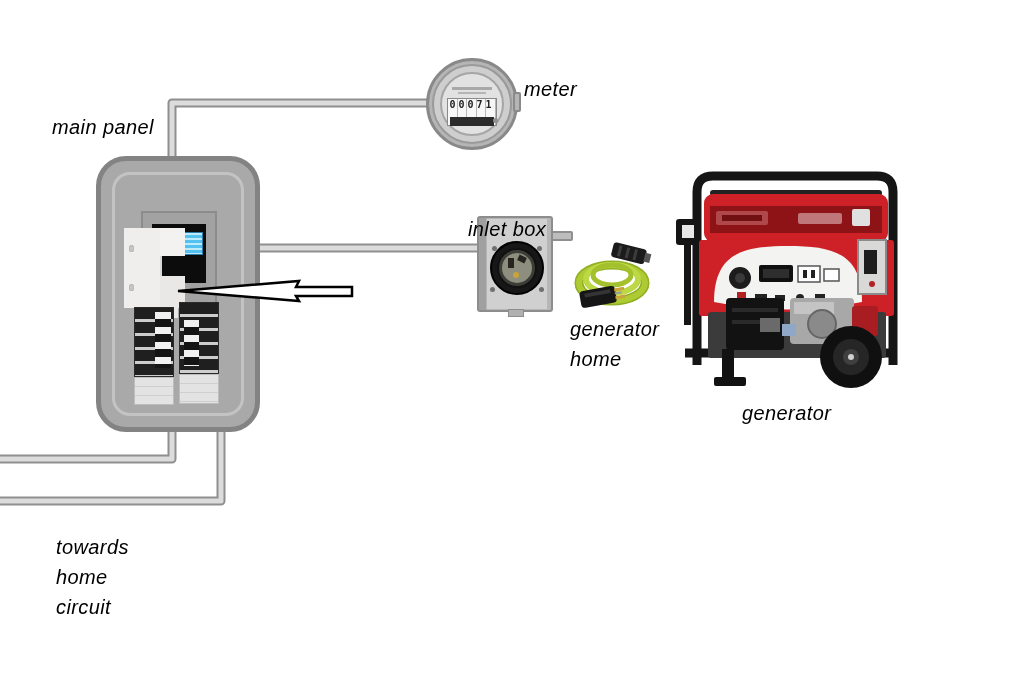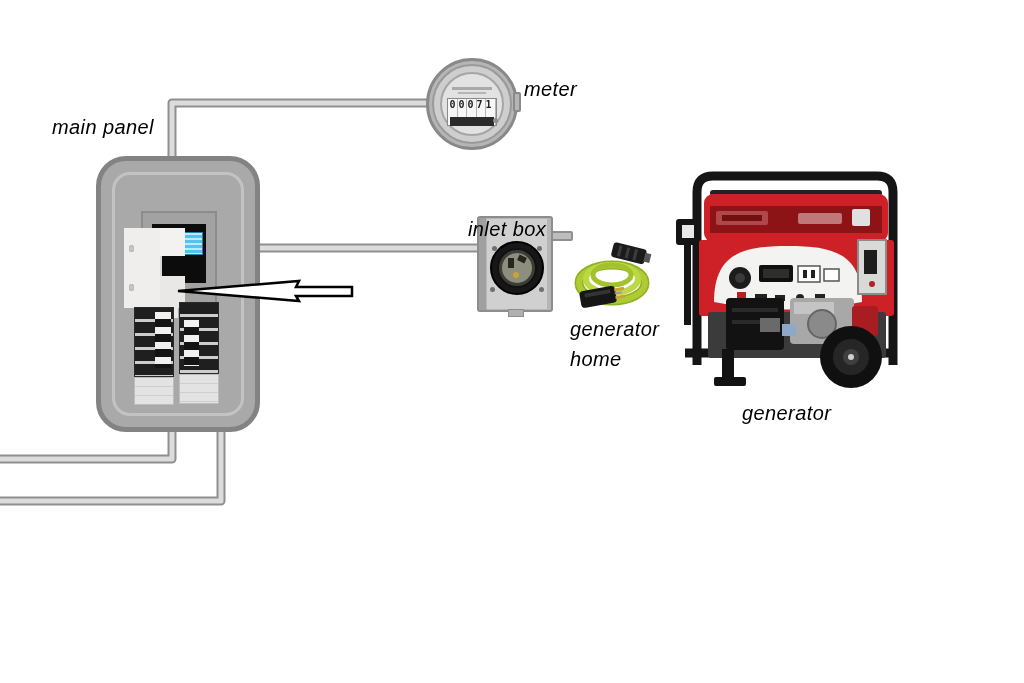--- a/index.html
+++ b/index.html
@@ -231,14 +231,15 @@
 
   <svg class="layer">
     <polygon points="178,291 299,281 296,287 352,287 352,296 296,296 299,301" fill="#ffffff" stroke="#000000" stroke-width="2.5"></polygon>
   </svg>
 
   <div class="lbl" style="left:52px;top:112px;">main panel</div>
   <div class="lbl" style="left:524px;top:74px;">meter</div>
   <div class="lbl" style="left:468px;top:182px;margin-top:32px;">inlet box</div>
   <div class="lbl" style="left:570px;top:314px;"><span>generator</span><br><span>home</span></div>
   <div class="lbl" style="left:742px;top:398px;">generator</div>
+  <div class="lbl" style="left:56px;top:532px;"><span>towards</span><br><span>home</span><br><span>circuit</span></div>
 
 </div>
 
 </body></html>

